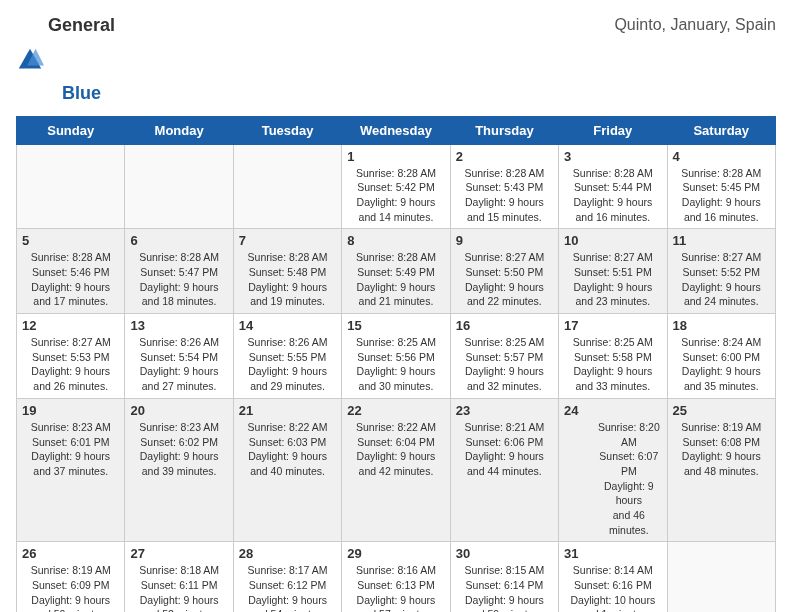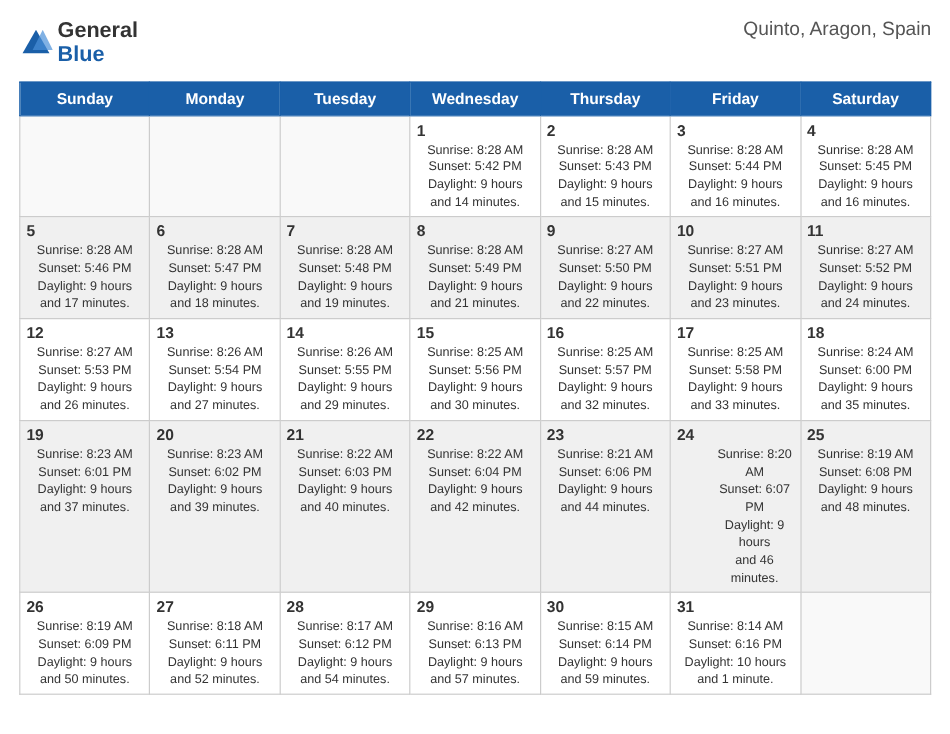--- a/index.html
+++ b/index.html
@@ -17,30 +17,32 @@
       margin-bottom: 12px;
     }
     .logo {
       display: flex;
       align-items: center;
     }
     .logo-text {
       display: flex;
       flex-direction: column;
       line-height: 1.1;
+      align-items: center;
     }
     .logo-general {
       font-size: 18px;
       font-weight: bold;
       color: #333;
     }
     .logo-blue {
       font-size: 18px;
       font-weight: bold;
       color: #1a5fa8;
+      margin-top: 48px;
     }
     .logo-icon {
       width: 28px;
       height: 28px;
       margin-right: 4px;
     }
     .title-block {
       text-align: right;
     }
     .month-title {
@@ -100,21 +102,21 @@
     <svg class="logo-icon" viewBox="0 0 40 40">
       <polygon points="20,4 36,32 4,32" fill="#1a5fa8"></polygon>
       <polygon points="28,4 40,28 16,28" fill="#4a90d9" opacity="0.7"></polygon>
     </svg>
     <div class="logo-text">
       <span class="logo-general">General</span>
       <span class="logo-blue">Blue</span>
     </div>
   </div>
   <div class="title-block">
-    <div class="location-title">Quinto, Aragon, Spain</div>
+    <div class="location-title">Quinto, January, Spain</div>
   </div>
 </div>
 
 <table class="calendar">
   <thead>
     <tr>
     <th>Sunday</th>
         <th>Monday</th>
         <th>Tuesday</th>
         <th>Wednesday</th>

